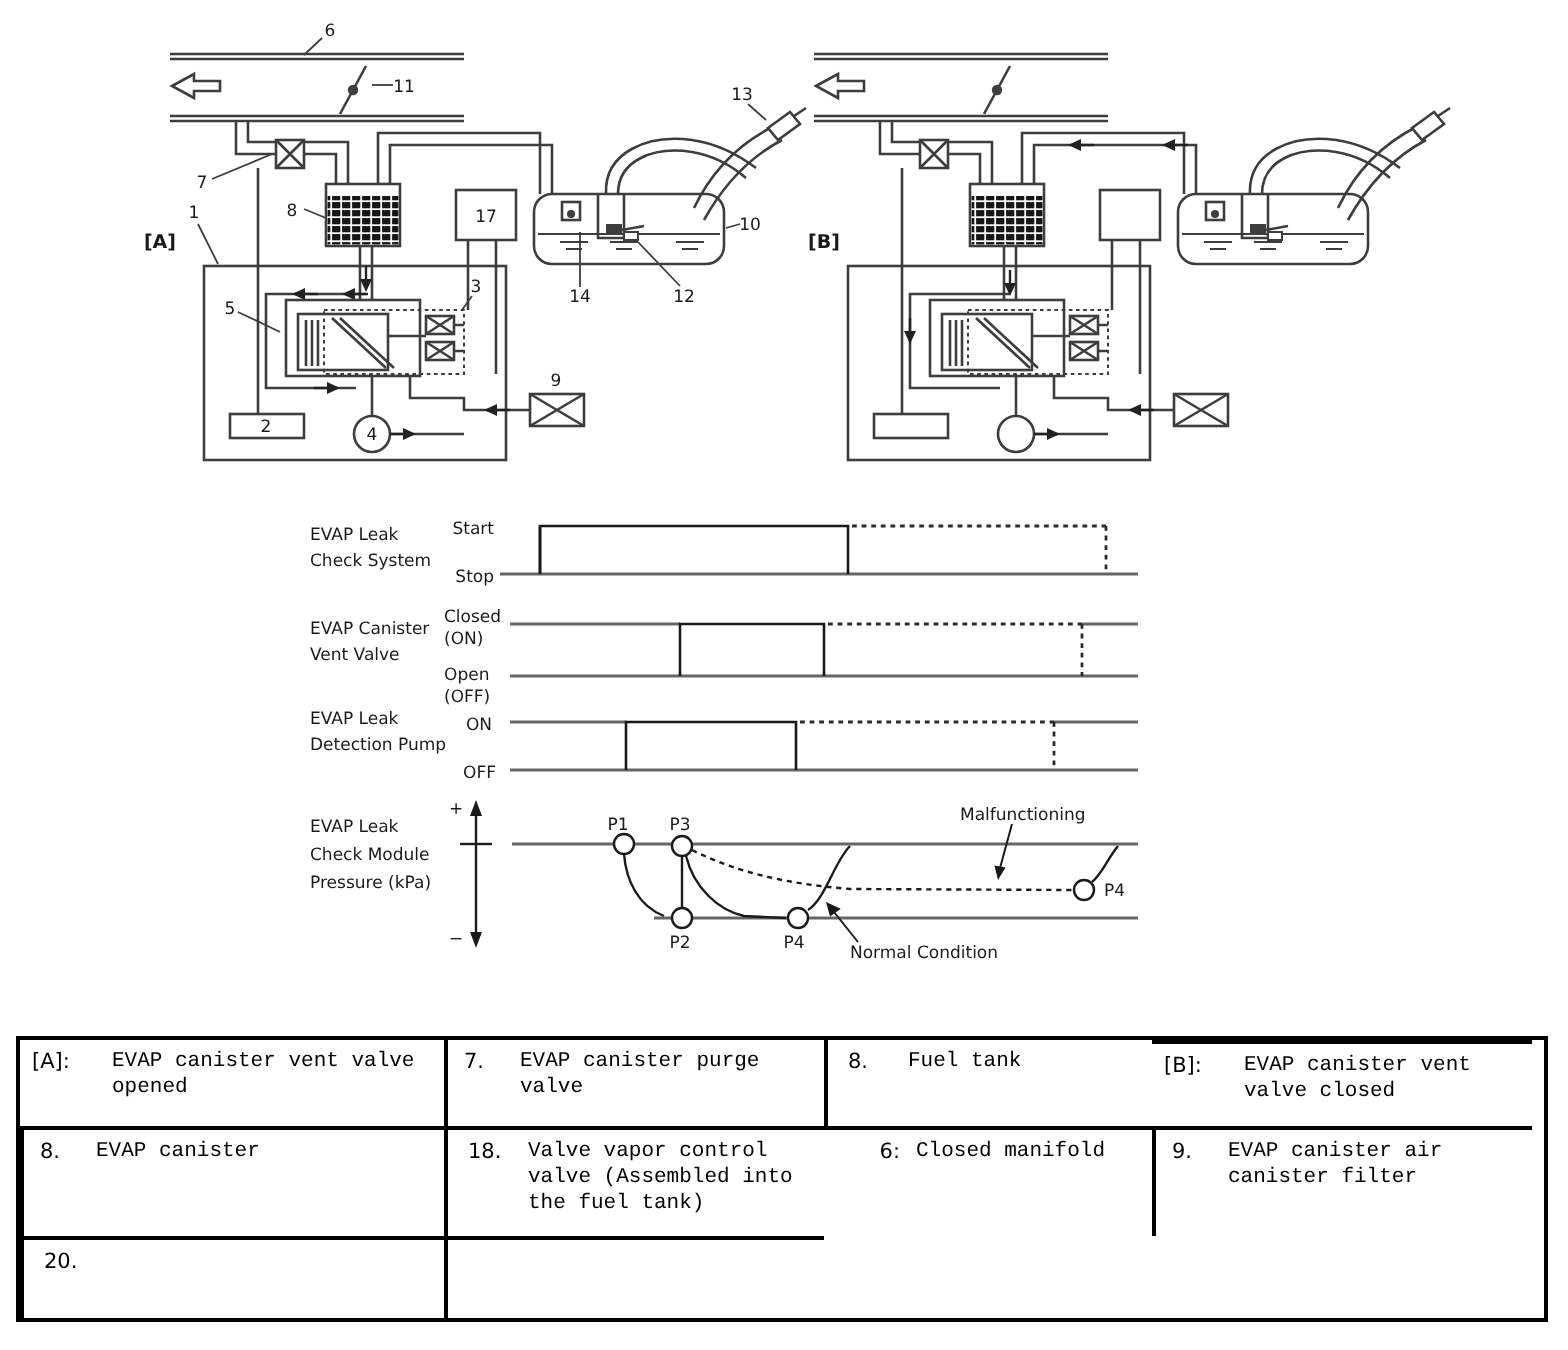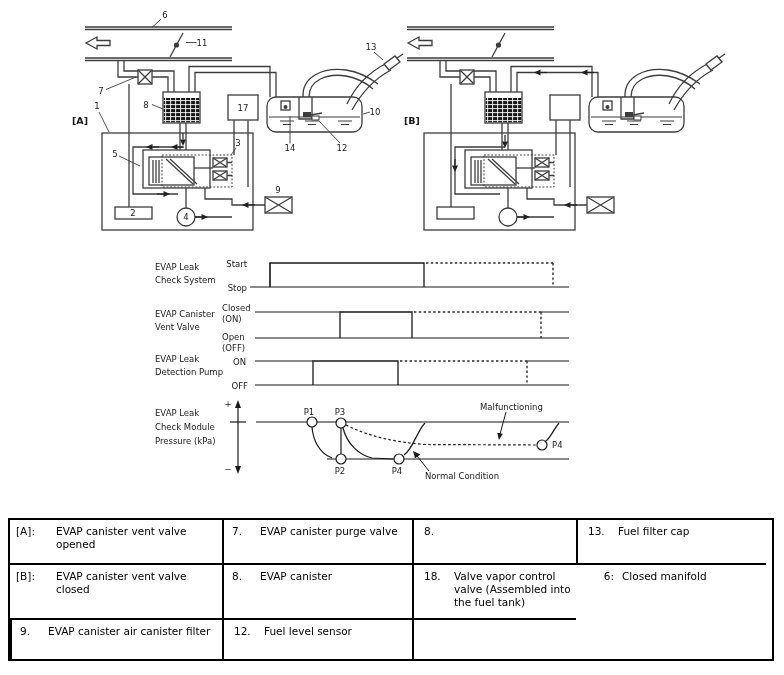--- a/index.html
+++ b/index.html
@@ -10,21 +10,21 @@
   #legend{position:absolute;left:8px;top:518px;width:762px;
           display:grid;grid-template-columns:212px 190px 164px 190px;
           grid-template-rows:43px 55px 41px;border:2px solid #000;
           font-size:10.5px;line-height:13px;}
   .cell{display:flex;align-items:flex-start;border-left:2px solid #000;border-top:2px solid #000;overflow:hidden;}
   .cell.c0{border-left:none;} .cell.r0{border-top:none;}
   .num{flex:0 0 40px;padding:5px 0 0 10px;box-sizing:border-box;white-space:pre;}
   .g0 .num{flex:0 0 46px;padding-left:6px;}
   .g1 .num{flex:0 0 36px;padding-left:8px;}
   .num.right{text-align:right;padding-left:0;padding-right:8px;}
-  .desc{flex:1;padding:5px 4px 0 0;}
+  .desc{flex:1;padding:5px 4px 0 0;font-family:Liberation Mono, monospace;}
 </style>
 </head>
 <body>
 
 <div id="page">
 
 <svg id="art" width="784" height="510" viewBox="0 0 784 510" xmlns="http://www.w3.org/2000/svg" xmlns:xlink="http://www.w3.org/1999/xlink">
 
   <defs>
     <pattern id="hatch" width="5" height="4" patternUnits="userSpaceOnUse">
@@ -259,24 +259,21 @@
   <div class="cell r0 c0 g0">
     <div class="num">[A]:</div>
     <div class="desc">EVAP canister vent valve opened</div>
   </div>
   <div class="cell r0 g1">
     <div class="num">7.</div>
     <div class="desc">EVAP canister purge valve</div>
   </div>
   <div class="cell r0 g2">
     <div class="num">8.</div>
-  </div>
-  <div class="cell r0 g3">
-    <div class="num">13.</div>
-    <div class="desc">Fuel filter cap</div>
+    <div class="desc">Fuel tank</div>
   </div>
 
   <div class="cell c0 g0">
     <div class="num">[B]:</div>
     <div class="desc">EVAP canister vent valve closed</div>
   </div>
   <div class="cell g1">
     <div class="num">8.</div>
     <div class="desc">EVAP canister</div>
   </div>
@@ -287,22 +284,21 @@
 
   <div class="cell c0 g0">
     <div class="num right">6:</div>
     <div class="desc">Closed manifold</div>
   </div>
   <div class="cell g1">
     <div class="num">9.</div>
     <div class="desc">EVAP canister air canister filter</div>
   </div>
   <div class="cell g2">
-    <div class="num">12.</div>
-    <div class="desc">Fuel level sensor</div>
+    <div class="num">20.</div>
   </div>
   <div class="cell g3">
     <div class="num"></div>
     <div class="desc"></div>
   </div>
 </div>
 
 </div>
 
 </body></html>

